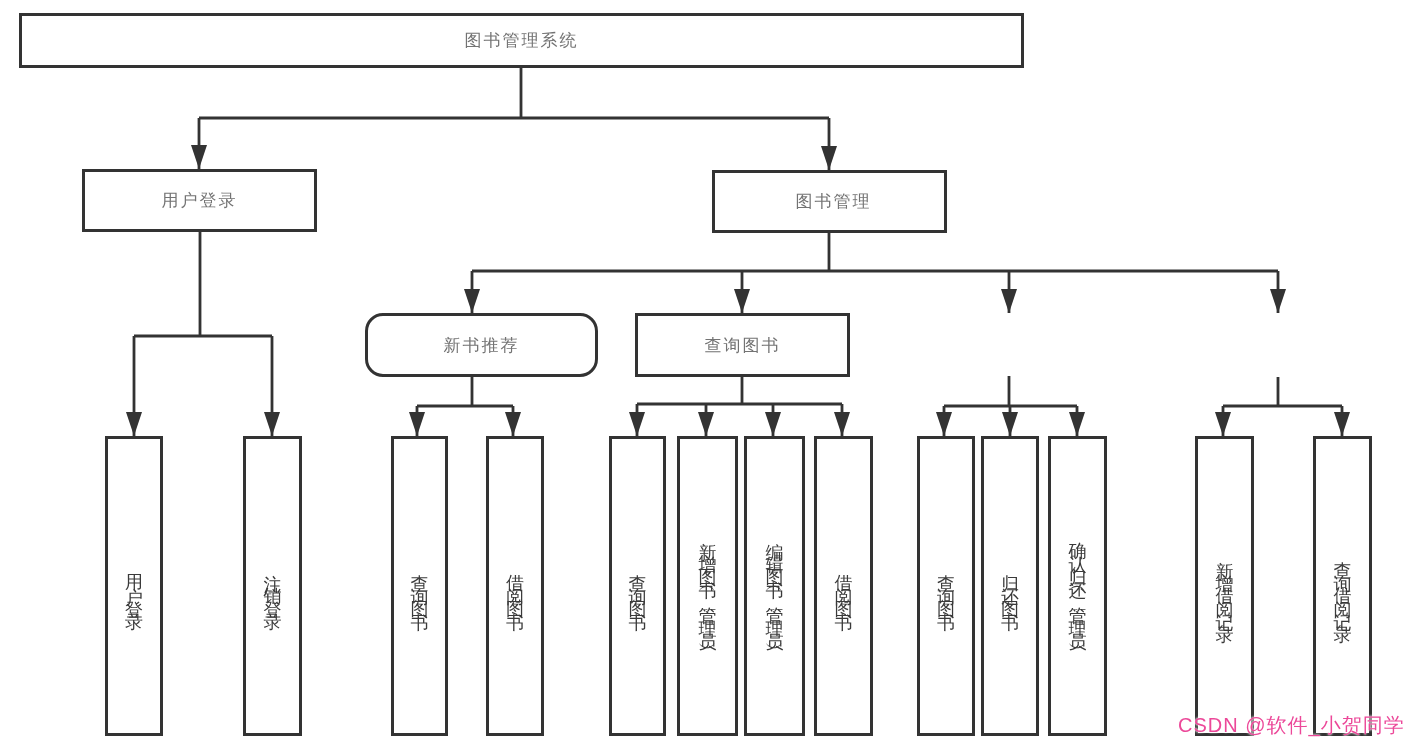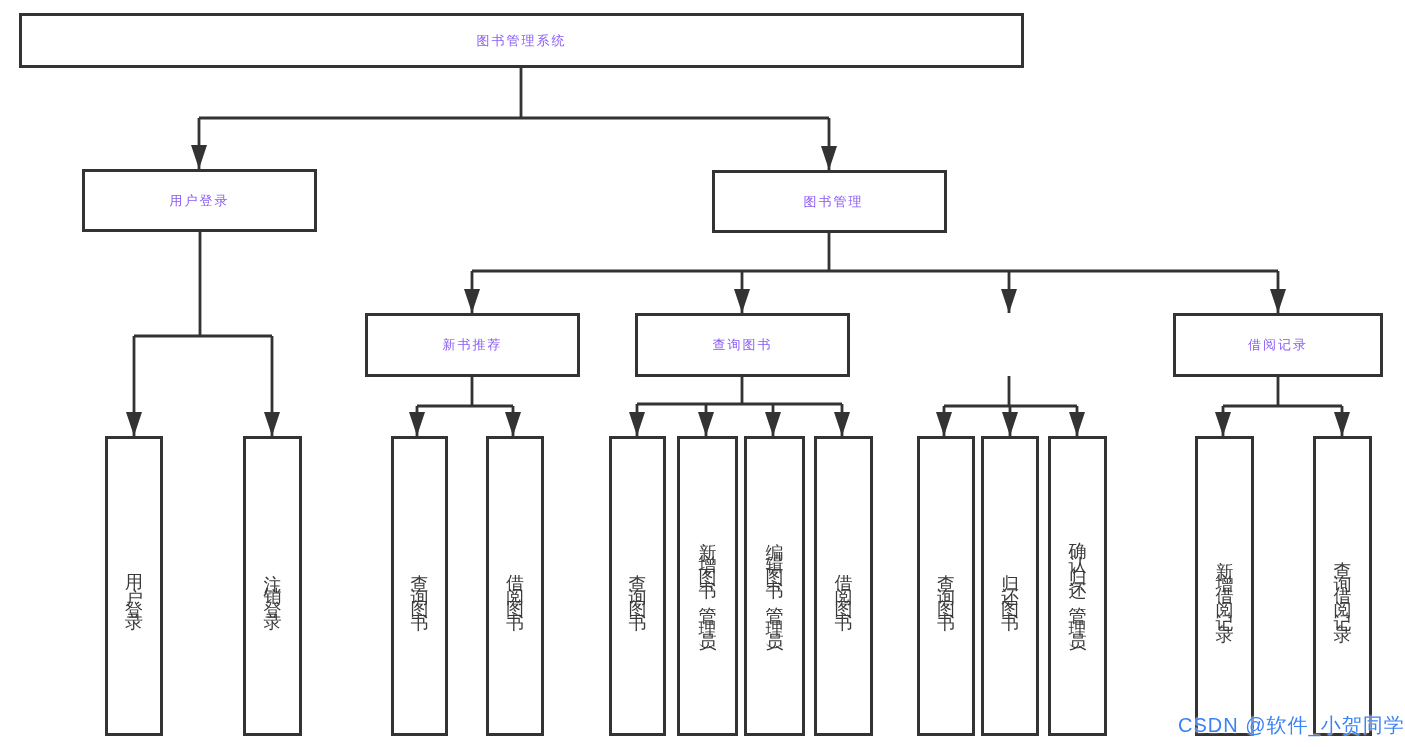--- a/index.html
+++ b/index.html
@@ -4,33 +4,33 @@
 <style>
   html,body{margin:0;padding:0;background:#ffffff;}
   #canvas{
     position:relative;width:1405px;height:747px;background:#ffffff;overflow:hidden;
     font-family:"Liberation Sans",sans-serif;color:#333333;
   }
   #wires{position:absolute;left:0;top:0;width:1405px;height:747px;}
   .box{
     position:absolute;box-sizing:border-box;background:#ffffff;border:3px solid #333333;
     display:flex;align-items:center;justify-content:center;
-    font-size:13px;letter-spacing:2px;color:#8b5cf6;z-index:2;
+    font-size:17px;letter-spacing:2px;color:#737373;z-index:2;
   }
   .leaf{
     position:absolute;box-sizing:border-box;background:#ffffff;border:3px solid #333333;
     display:flex;align-items:center;justify-content:center;z-index:2;
   }
   .leaf span{
     writing-mode:vertical-rl;text-orientation:mixed;
     font-size:18px;letter-spacing:13px;color:#3a3a3a;line-height:1;
   }
   .watermark{
     position:absolute;left:1178px;top:712px;z-index:5;
-    font-size:20px;letter-spacing:1px;color:#3b82f6;white-space:nowrap;
+    font-size:20px;letter-spacing:1px;color:#ec4899;white-space:nowrap;
     text-shadow:0 0 2px #ffffff,0 0 3px #ffffff;
   }
 </style>
 </head>
 <body>
 
 <div id="canvas">
 
   <svg id="wires" viewBox="0 0 1405 747" xmlns="http://www.w3.org/2000/svg">
     <defs>
@@ -73,23 +73,22 @@
       <line x1="1223" y1="406" x2="1223" y2="436" marker-end="url(#ah)"></line>
       <line x1="1342" y1="406" x2="1342" y2="436" marker-end="url(#ah)"></line>
     </g>
   </svg>
 
   <div class="box" style="left:19px;top:13px;width:1005px;height:55px;">图书管理系统</div>
 
   <div class="box" style="left:82px;top:169px;width:235px;height:63px;">用户登录</div>
   <div class="box" style="left:712px;top:170px;width:235px;height:63px;padding-left:8px;">图书管理</div>
 
-  <div class="box" style="left:365px;top:313px;width:215px;height:64px;">新书推荐</div>
+  <div class="box" style="left:365px;top:313px;width:233px;height:64px;border-radius:18px;">新书推荐</div>
   <div class="box" style="left:635px;top:313px;width:215px;height:64px;">查询图书</div>
-  <div class="box" style="left:1173px;top:313px;width:210px;height:64px;">借阅记录</div>
 
   <div class="leaf" style="left:105px;top:436px;width:58px;height:300px;">
     <span>用户登录</span>
   </div>
   <div class="leaf" style="left:243px;top:436px;width:59px;height:300px;">
     <span>注销登录</span>
   </div>
 
   <div class="leaf" style="left:391px;top:436px;width:57px;height:300px;">
     <span>查询图书</span>

